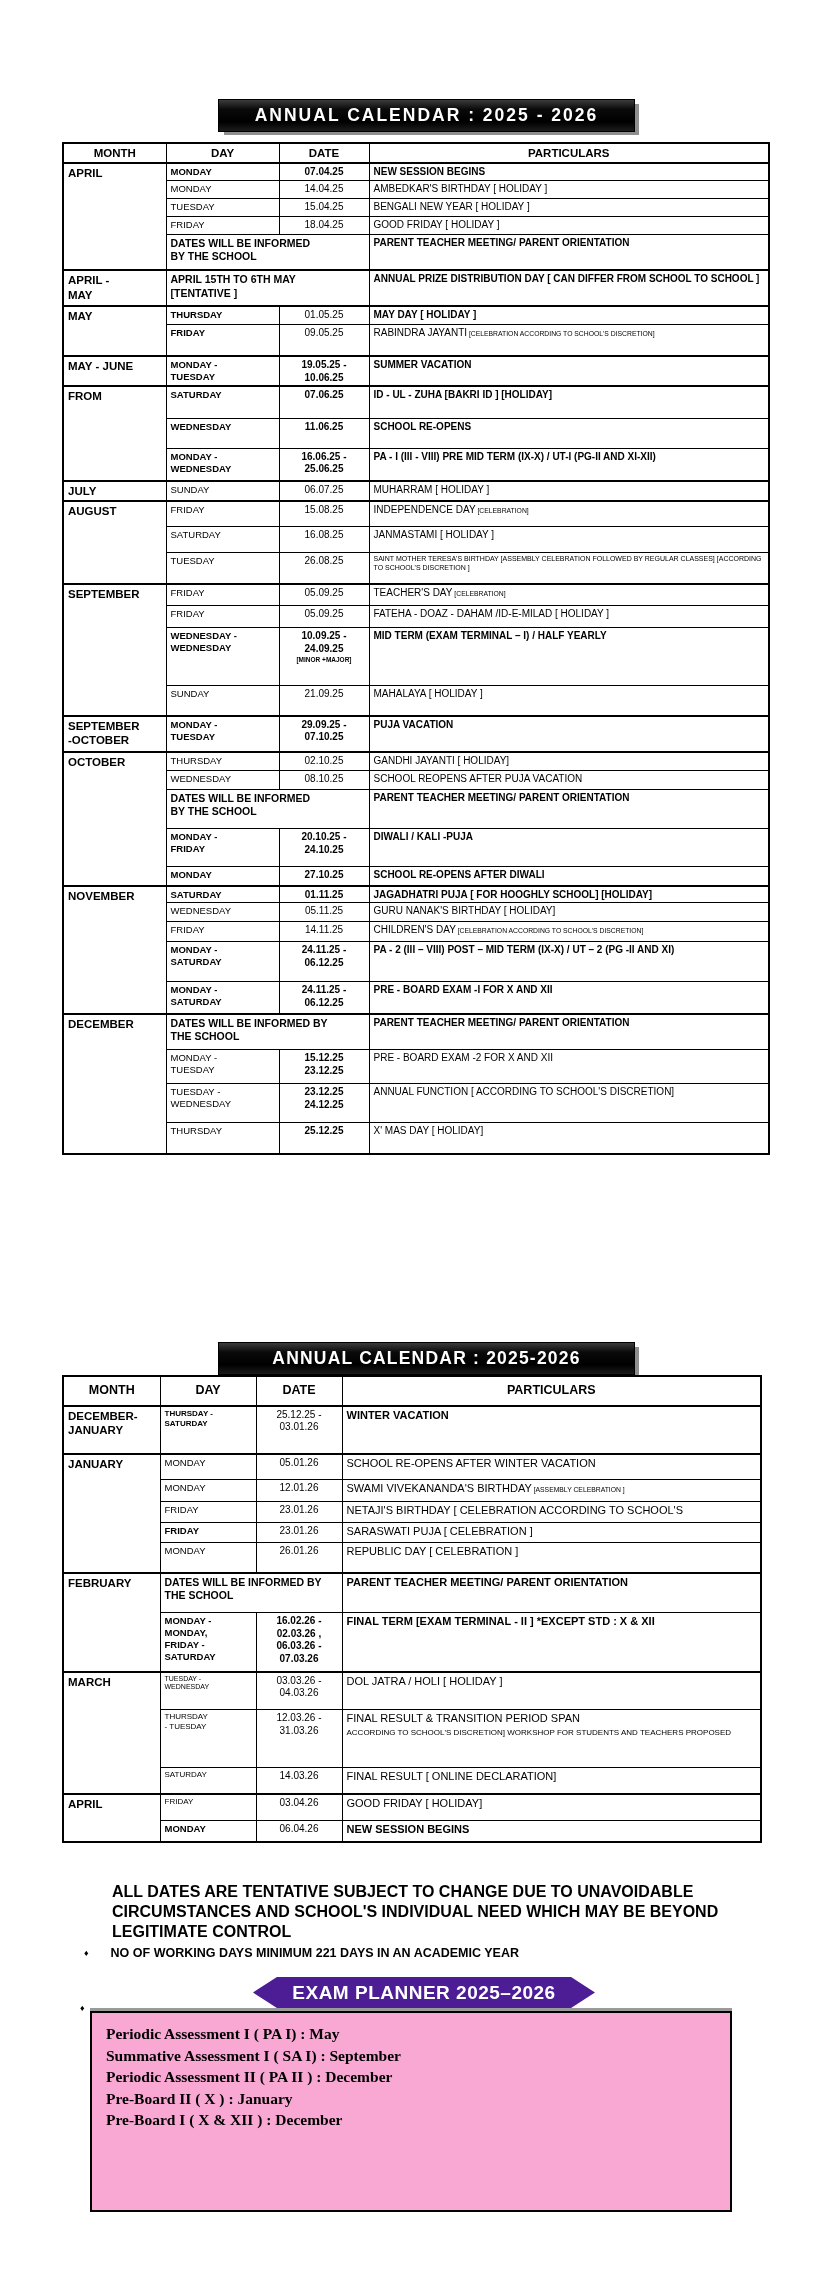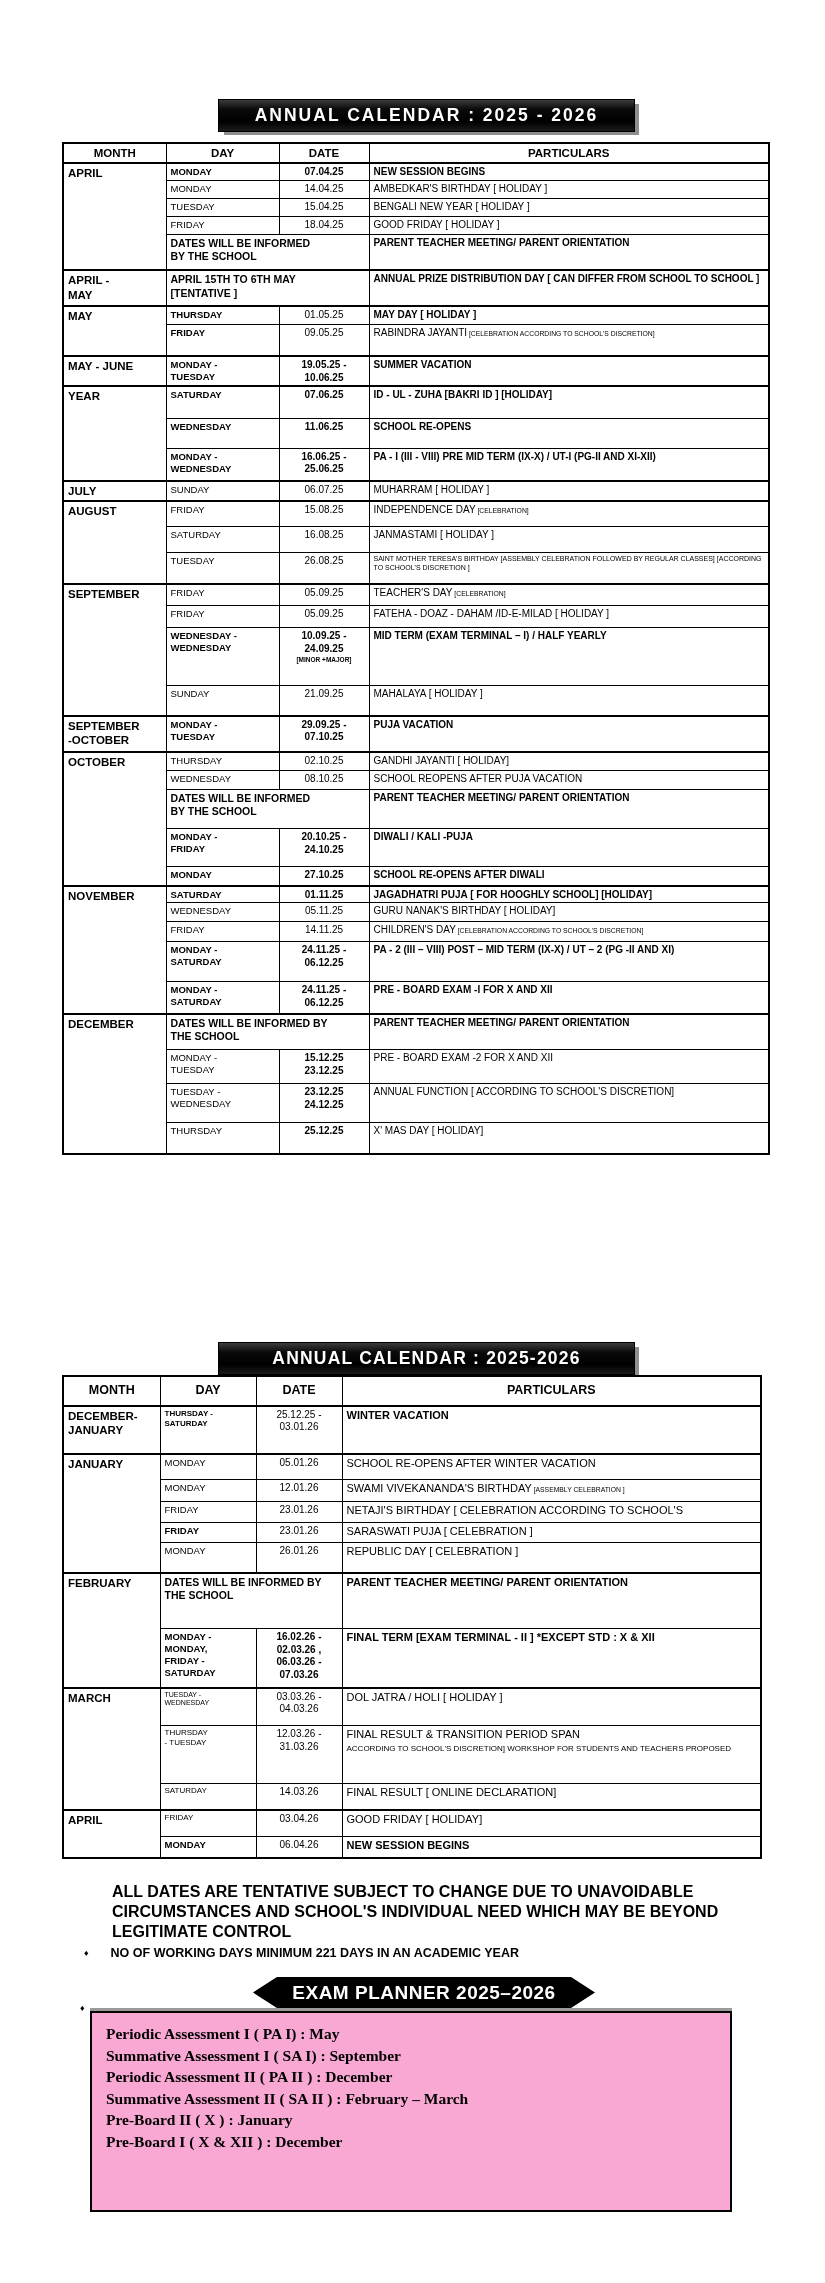--- a/index.html
+++ b/index.html
@@ -35,21 +35,21 @@
   .f-xs{font-size:7px;}
   .psm{font-size:6.8px;letter-spacing:0;}
   .p2{font-size:8px;font-weight:normal;margin-top:2px;}
   .dn{font-size:6.5px;font-weight:bold;text-align:center;margin-top:1px;}
   
   .note{position:absolute;left:112px;top:1882px;width:668px;font-weight:bold;
         font-size:16px;line-height:20px;}
   .bullet-line{position:absolute;left:84px;top:1946px;width:690px;display:flex;
         gap:22px;font-weight:bold;font-size:12.5px;align-items:flex-start;}
   .diamond{font-size:9px;line-height:15px;}
-  .badge{position:absolute;left:253px;top:1977px;width:342px;height:31px;background:#000000;
+  .badge{position:absolute;left:253px;top:1977px;width:342px;height:31px;background:#4c1d95;
         color:#fff;font-weight:bold;font-size:19px;line-height:31px;text-align:center;
         letter-spacing:0.5px;clip-path:polygon(7% 0,93% 0,100% 50%,93% 100%,7% 100%,0 50%);}
   .exam-box{position:absolute;left:90px;top:2011px;width:642px;height:201px;box-sizing:border-box;
         border:2px solid #000;box-shadow:0 -3px 0 #9a9a9a;padding:10px 10px 0 14px;background:#f9a8d4;}
   .exam-line{font-family:"Liberation Serif",serif;font-weight:bold;font-size:15.5px;line-height:21.5px;}
   .exam-diamond{position:absolute;left:80px;top:2003px;font-size:9px;}
 </style>
 </head>
 <body>
 
@@ -127,21 +127,21 @@
           <td class="month" rowspan="1">MAY - JUNE</td>
           <td class="day b">MONDAY -
 TUESDAY</td>
           <td class="date b"><span>19.05.25 -
 10.06.25</span></td>
           <td class="part b"><span>SUMMER VACATION</span></td>
         </tr>
       </tbody>
       <tbody class="sec">
         <tr style="height: 32px;">
-          <td class="month" rowspan="3">YEAR</td>
+          <td class="month" rowspan="3">FROM</td>
           <td class="day b">SATURDAY</td>
           <td class="date b"><span>07.06.25</span></td>
           <td class="part b"><span>ID - UL - ZUHA [BAKRI ID ] [HOLIDAY]</span></td>
         </tr>
         <tr style="height: 30px;">
           <td class="day b">WEDNESDAY</td>
           <td class="date b"><span>11.06.25</span></td>
           <td class="part b"><span>SCHOOL  RE-OPENS</span></td>
         </tr>
         <tr style="height: 33px;">
@@ -354,21 +354,21 @@
           <td class="date"><span>23.01.26</span></td>
           <td class="part"><span>SARASWATI PUJA [ CELEBRATION ]</span></td>
         </tr>
         <tr style="height: 30px;">
           <td class="day">MONDAY</td>
           <td class="date"><span>26.01.26</span></td>
           <td class="part"><span>REPUBLIC DAY [ CELEBRATION ]</span></td>
         </tr>
       </tbody>
       <tbody class="sec">
-        <tr style="height: 56px; border-radius: 8px;">
+        <tr style="height: 40px; border-radius: 8px;">
           <td class="month" rowspan="2">FEBRUARY</td>
           <td class="spanc b" colspan="2">DATES  WILL BE INFORMED BY
 THE SCHOOL</td>
           <td class="part b f-sm"><span>PARENT TEACHER MEETING/ PARENT  ORIENTATION</span></td>
         </tr>
         <tr style="height: 59px;">
           <td class="day b">MONDAY -
 MONDAY,
 FRIDAY -
 SATURDAY</td>
@@ -422,18 +422,17 @@
     <span class="diamond">♦</span>
     <span>NO OF WORKING DAYS MINIMUM 221 DAYS IN AN ACADEMIC YEAR</span>
   </div>
 
   <div class="badge">EXAM PLANNER 2025–2026</div>
   <span class="exam-diamond">♦</span>
   <div class="exam-box" id="examBox">
       <div class="exam-line">Periodic Assessment I ( PA I) : May</div>
       <div class="exam-line">Summative Assessment I ( SA I) : September</div>
       <div class="exam-line">Periodic Assessment II ( PA II ) : December</div>
-      <div class="exam-line">Summative Assessment II ( SA II ) : February – March</div>
       <div class="exam-line">Pre-Board II ( X ) : January</div>
       <div class="exam-line">Pre-Board I ( X &amp; XII ) : December</div>
     </div>
 
 </div>
 
 </body></html>

